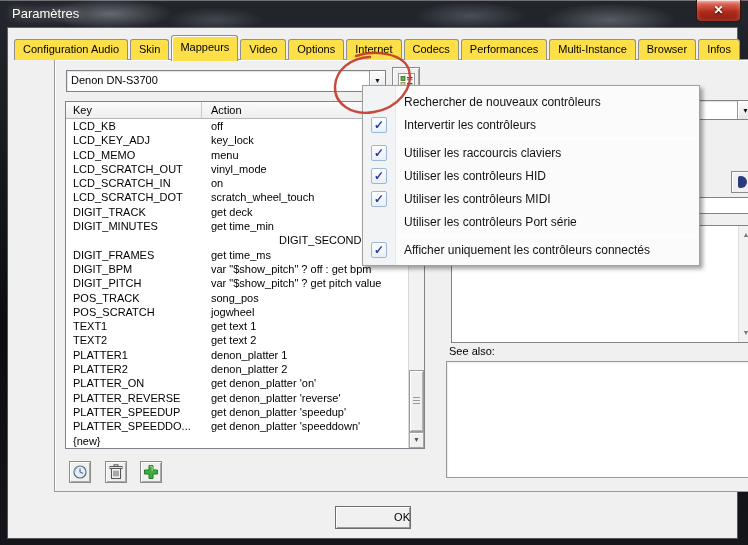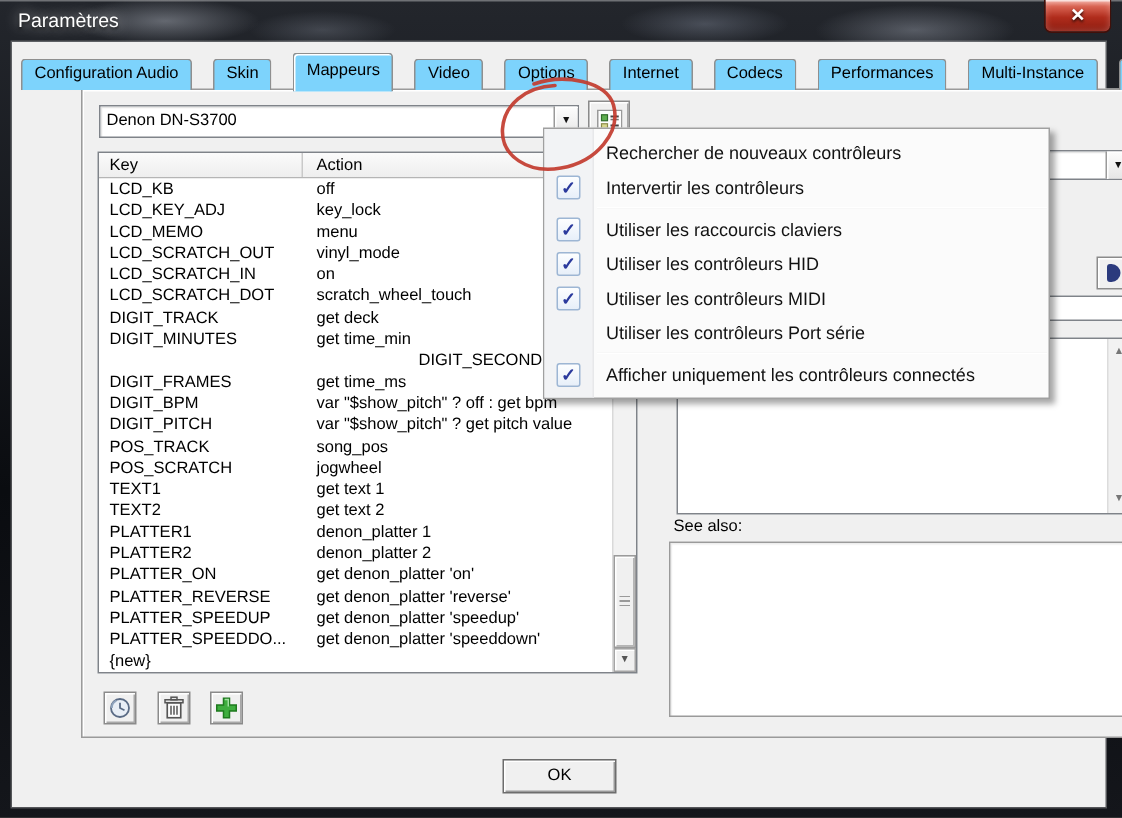--- a/index.html
+++ b/index.html
@@ -22,22 +22,22 @@
     border:1px solid #40100a;border-top:none;border-radius:0 0 5px 5px;
     background:linear-gradient(#f4b3a9 0%, #d96453 20%, #b02c1c 55%, #8c1c10 100%);
     box-shadow:inset 0 1px 0 rgba(255,255,255,.6), inset 0 0 5px rgba(255,255,255,.25);
     color:#fff;font-size:12px;font-weight:bold;text-align:center;line-height:20px;
     text-shadow:0 1px 2px rgba(0,0,0,.8);cursor:default;}
   
   .dialog{position:absolute;left:8px;top:28px;width:729px;height:510px;
     background:#f0f0f0;box-shadow:0 0 0 1px rgba(255,255,255,.28);font-size:11px;color:#000;}
   
   .tabs{position:absolute;left:6px;top:6px;height:26px;display:flex;align-items:flex-end;z-index:3;}
-  .tab{background:#7dd3fc;border:1px solid #8f8f8f;border-bottom:none;border-radius:3px 3px 0 0;
-    padding:3px 8px 3px 8px;height:21px;margin-right:14px;white-space:nowrap;font-size:11px;}
+  .tab{background:#fde047;border:1px solid #8f8f8f;border-bottom:none;border-radius:3px 3px 0 0;
+    padding:3px 8px 3px 8px;height:21px;margin-right:2px;white-space:nowrap;font-size:11px;}
   .tab.active{height:26px;padding-top:5px;position:relative;z-index:4;margin-bottom:-1px;
     box-shadow:inset 1px 1px 0 #fff;}
   
   .tabpage{position:absolute;left:6px;top:31px;width:717px;height:433px;background:#f0f0f0;
     border:1px solid #9a9a9a;box-shadow:inset 1px 1px 0 #ffffff;z-index:1;margin-left:40px;}
   
   .combo{position:absolute;display:flex;background:#fff;border:1px solid #7f8389;
     box-shadow:inset 1px 1px 1px rgba(0,0,0,.12);}
   .combo .val{flex:1;padding:3px 4px;font-size:11px;white-space:nowrap;overflow:hidden;}
   .combo .arrow{width:16px;background:linear-gradient(#fdfdfd,#e6e6e6);
@@ -85,21 +85,21 @@
   .listbox{position:absolute;left:396px;top:165px;width:303px;height:118px;background:#fff;
     border:1px solid #7f8389;}
   .lb-scroll{position:absolute;top:0;right:0;bottom:0;width:15px;background:#f2f2f2;border-left:1px solid #dcdcdc;}
   .lb-arrow{position:absolute;left:0;width:14px;height:14px;font-size:7px;color:#777;text-align:center;line-height:14px;}
   .see-also{position:absolute;left:394px;top:285px;font-size:11px;}
   .see-box{position:absolute;left:391px;top:301px;width:306px;height:117px;background:#fff;
     border:1px solid #9a9a9a;box-shadow:inset 1px 1px 1px rgba(0,0,0,.08);}
   
   .ok-btn{position:absolute;left:327px;top:478px;width:76px;height:23px;background:#f0f0f0;
     border:1px solid #6d6d6d;box-shadow:inset 1px 1px 0 #fff, inset -1px -1px 0 #9a9a9a;
-    font-size:11px;text-align:center;line-height:21px;z-index:2;}
+    font-size:11px;text-align:right;line-height:21px;z-index:2;}
   
   .menu{position:absolute;left:362px;top:85px;width:338px;background:#fbfbfb;
     border:1px solid #a0a0a0;box-shadow:3px 3px 4px rgba(0,0,0,.35);z-index:50;padding:4px 0;}
   .menu-gutter-bg{position:absolute;left:0;top:0;bottom:0;width:33px;background:#f2f3f5;
     border-right:1px solid #e7e8ea;}
   .menu-item{position:relative;display:flex;align-items:center;height:23px;font-size:12px;color:#121212;}
   .menu-check{width:16px;height:16px;margin-left:8px;border:1px solid #9db6d4;border-radius:2px;
     background:linear-gradient(#fdfeff,#e7eff9);color:#2b3a9d;font-weight:bold;font-size:12px;
     line-height:14px;text-align:center;flex:none;visibility:hidden;}
   .menu-item.checked .menu-check{visibility:visible;}

